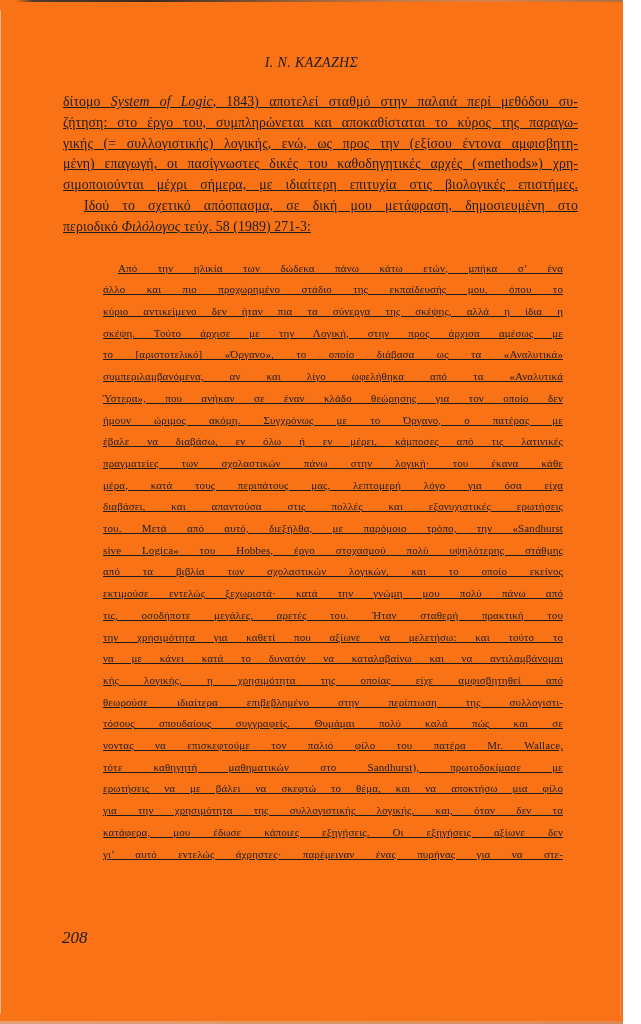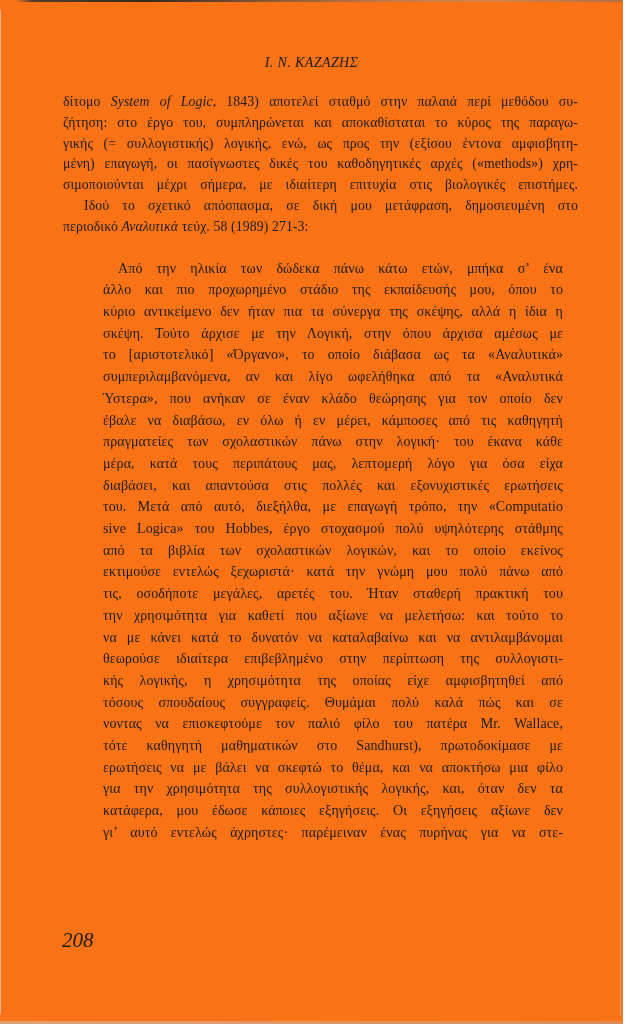--- a/index.html
+++ b/index.html
@@ -32,34 +32,34 @@
     position: absolute; top: 10px; bottom: 10px; left: 0; width: 1px;
     background: rgba(225,225,225,.6);
   }
   .running-head {
     position: absolute; top: 55px; left: 0; width: 100%;
     text-align: center; font-style: italic; font-size: 14px;
     letter-spacing: .4px; line-height: 16px;
   }
   .content {
     position: absolute; left: 63px; top: 92px; width: 515px;
-    font-size: 13.8px; letter-spacing: .1px;
+    font-size: 13.8px; letter-spacing: .1px; text-decoration: underline;
   }
   .para { line-height: 20.8px; }
   .para.p2 .line:first-child { text-indent: 21px; }
   .quote {
     margin-left: 40px; margin-top: 20px; width: 460px;
-    line-height: 21.7px; font-size: 14px;
+    line-height: 21.7px; font-size: 11px;
   }
   .quote .line:first-child { text-indent: 15px; }
   .line { text-align: justify; }
   .line.just { text-align-last: justify; }
   .page-number {
     position: absolute; left: 62px; top: 928px;
-    font-style: italic; font-size: 21px;
+    font-style: italic; font-size: 17px;
   }
 </style>
 </head>
 <body>
 
 <div class="page">
   <div class="scan-edge-top"></div>
   <div class="scan-edge-right"></div>
   <div class="scan-edge-bottom"></div>
   <div class="scan-edge-left"></div>
@@ -69,43 +69,44 @@
   <div class="content">
     <div class="para p1">
         <div class="line just">δίτομο <i>System of Logic</i>, 1843) αποτελεί σταθμό στην παλαιά περί μεθόδου συ-</div>
         <div class="line just">ζήτηση: στο έργο του, συμπληρώνεται και αποκαθίσταται το κύρος της παραγω-</div>
         <div class="line just">γικής (= συλλογιστικής) λογικής, ενώ, ως προς την (εξίσου έντονα αμφισβητη-</div>
         <div class="line just">μένη) επαγωγή, οι πασίγνωστες δικές του καθοδηγητικές αρχές («methods») χρη-</div>
         <div class="line just">σιμοποιούνται μέχρι σήμερα, με ιδιαίτερη επιτυχία στις βιολογικές επιστήμες.</div>
       </div>
     <div class="para p2">
         <div class="line just">Ιδού το σχετικό απόσπασμα, σε δική μου μετάφραση, δημοσιευμένη στο</div>
-        <div class="line">περιοδικό <i>Αναλυτικά</i> τεύχ. 58 (1989) 271-3:</div>
+        <div class="line">περιοδικό <i>Φιλόλογος</i> τεύχ. 58 (1989) 271-3:</div>
       </div>
     <div class="quote">
         <div class="line just">Από την ηλικία των δώδεκα πάνω κάτω ετών, μπήκα σ’ ένα</div>
         <div class="line just">άλλο και πιο προχωρημένο στάδιο της εκπαίδευσής μου, όπου το</div>
         <div class="line just">κύριο αντικείμενο δεν ήταν πια τα σύνεργα της σκέψης, αλλά η ίδια η</div>
-        <div class="line just">σκέψη. Τούτο άρχισε με την Λογική, στην όπου άρχισα αμέσως με</div>
+        <div class="line just">σκέψη. Τούτο άρχισε με την Λογική, στην προς άρχισα αμέσως με</div>
         <div class="line just">το [αριστοτελικό] «Όργανο», το οποίο διάβασα ως τα «Αναλυτικά»</div>
         <div class="line just">συμπεριλαμβανόμενα, αν και λίγο ωφελήθηκα από τα «Αναλυτικά</div>
         <div class="line just">Ύστερα», που ανήκαν σε έναν κλάδο θεώρησης για τον οποίο δεν</div>
-        <div class="line just">έβαλε να διαβάσω, εν όλω ή εν μέρει, κάμποσες από τις καθηγητή</div>
+        <div class="line just">ήμουν ώριμος ακόμη. Συγχρόνως με το Όργανο, ο πατέρας με</div>
+        <div class="line just">έβαλε να διαβάσω, εν όλω ή εν μέρει, κάμποσες από τις λατινικές</div>
         <div class="line just">πραγματείες των σχολαστικών πάνω στην λογική· του έκανα κάθε</div>
         <div class="line just">μέρα, κατά τους περιπάτους μας, λεπτομερή λόγο για όσα είχα</div>
         <div class="line just">διαβάσει, και απαντούσα στις πολλές και εξονυχιστικές ερωτήσεις</div>
-        <div class="line just">του. Μετά από αυτό, διεξήλθα, με επαγωγή τρόπο, την «Computatio</div>
+        <div class="line just">του. Μετά από αυτό, διεξήλθα, με παρόμοιο τρόπο, την «Sandhurst</div>
         <div class="line just">sive Logica» του Hobbes, έργο στοχασμού πολύ υψηλότερης στάθμης</div>
         <div class="line just">από τα βιβλία των σχολαστικών λογικών, και το οποίο εκείνος</div>
         <div class="line just">εκτιμούσε εντελώς ξεχωριστά· κατά την γνώμη μου πολύ πάνω από</div>
         <div class="line just">τις, οσοδήποτε μεγάλες, αρετές του. Ήταν σταθερή πρακτική του</div>
         <div class="line just">την χρησιμότητα για καθετί που αξίωνε να μελετήσω: και τούτο το</div>
         <div class="line just">να με κάνει κατά το δυνατόν να καταλαβαίνω και να αντιλαμβάνομαι</div>
+        <div class="line just">κής λογικής, η χρησιμότητα της οποίας είχε αμφισβητηθεί από</div>
         <div class="line just">θεωρούσε ιδιαίτερα επιβεβλημένο στην περίπτωση της συλλογιστι-</div>
-        <div class="line just">κής λογικής, η χρησιμότητα της οποίας είχε αμφισβητηθεί από</div>
         <div class="line just">τόσους σπουδαίους συγγραφείς. Θυμάμαι πολύ καλά πώς και σε</div>
         <div class="line just">νοντας να επισκεφτούμε τον παλιό φίλο του πατέρα Mr. Wallace,</div>
         <div class="line just">τότε καθηγητή μαθηματικών στο Sandhurst), πρωτοδοκίμασε με</div>
         <div class="line just">ερωτήσεις να με βάλει να σκεφτώ το θέμα, και να αποκτήσω μια φίλο</div>
         <div class="line just">για την χρησιμότητα της συλλογιστικής λογικής, και, όταν δεν τα</div>
         <div class="line just">κατάφερα, μου έδωσε κάποιες εξηγήσεις. Οι εξηγήσεις αξίωνε δεν</div>
         <div class="line just">γι’ αυτό εντελώς άχρηστες· παρέμειναν ένας πυρήνας για να στε-</div>
       </div>
   </div>
 

